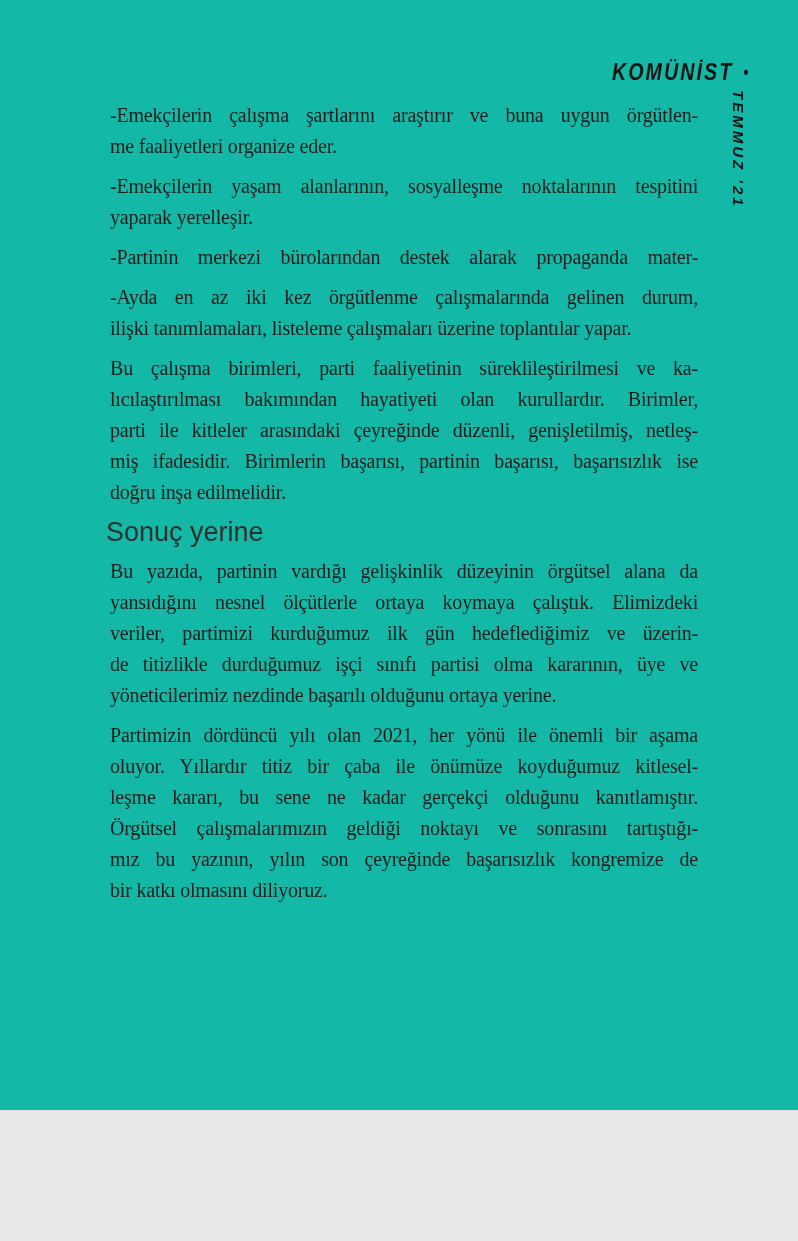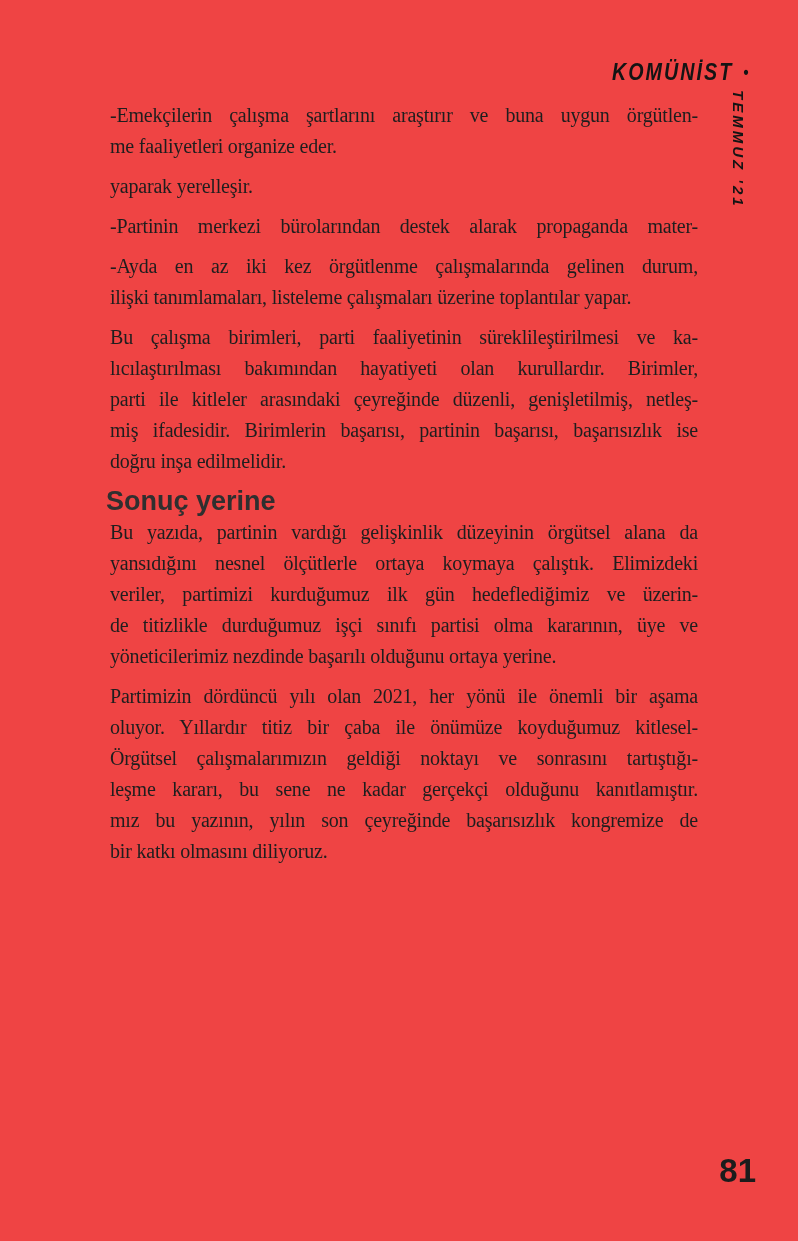--- a/index.html
+++ b/index.html
@@ -1,21 +1,21 @@
 <!DOCTYPE html>
 <html lang="tr"><head>
 <meta charset="utf-8">
 <style>
   html, body { margin: 0; padding: 0; background: #e8e8e8; }
   .page {
     position: relative;
     width: 798px;
-    height: 1241px;
+    height: 1110px;
     margin: 0 auto;
-    background: #ef4444;
+    background: #14b8a6;
     overflow: hidden;
     font-family: "Liberation Serif", serif;
     color: #1e1e1e;
   }
 
   
   .masthead {
     position: absolute;
     top: 58px;
     right: 50px;
@@ -56,26 +56,26 @@
     font-size: 20px;
     line-height: 31px;
     letter-spacing: -0.2px;
   }
   .para { margin: 0 0 9px 4px; }
   .ln { display: block; }
   .j  { text-align: justify; text-align-last: justify; }
 
   .section-heading {
     font-family: "Liberation Sans", sans-serif;
-    font-weight: 700;
+    font-weight: 400;
     font-size: 27px;
     line-height: 30px;
     letter-spacing: 0;
     color: #2f2f2f;
-    margin: 4px 0 1px 0;
+    margin: 4px 0 9px 0;
   }
 
   
   .page-number {
     position: absolute;
     top: 1152px;
     right: 42px;
     font-family: "Liberation Sans", sans-serif;
     font-weight: bold;
     font-size: 33px;
@@ -94,20 +94,21 @@
   <div class="issue-vertical">TEMMUZ '21</div>
 
   <main class="body-col">
 
     <p class="para">
       <span class="ln j">-Emekçilerin çalışma şartlarını araştırır ve buna uygun örgütlen-</span>
       <span class="ln">me faaliyetleri organize eder.</span>
     </p>
 
     <p class="para">
+      <span class="ln j">-Emekçilerin yaşam alanlarının, sosyalleşme noktalarının tespitini</span>
       <span class="ln">yaparak yerelleşir.</span>
     </p>
 
     <p class="para">
       <span class="ln j">-Partinin merkezi bürolarından destek alarak propaganda mater-</span>
     </p>
 
     <p class="para">
       <span class="ln j">-Ayda en az iki kez örgütlenme çalışmalarında gelinen durum,</span>
       <span class="ln">ilişki tanımlamaları, listeleme çalışmaları üzerine toplantılar yapar.</span>
@@ -127,22 +128,22 @@
       <span class="ln j">Bu yazıda, partinin vardığı gelişkinlik düzeyinin örgütsel alana da</span>
       <span class="ln j">yansıdığını nesnel ölçütlerle ortaya koymaya çalıştık. Elimizdeki</span>
       <span class="ln j">veriler, partimizi kurduğumuz ilk gün hedeflediğimiz ve üzerin-</span>
       <span class="ln j">de titizlikle durduğumuz işçi sınıfı partisi olma kararının, üye ve</span>
       <span class="ln">yöneticilerimiz nezdinde başarılı olduğunu ortaya yerine.</span>
     </p>
 
     <p class="para">
       <span class="ln j">Partimizin dördüncü yılı olan 2021, her yönü ile önemli bir aşama</span>
       <span class="ln j">oluyor. Yıllardır titiz bir çaba ile önümüze koyduğumuz kitlesel-</span>
+      <span class="ln j">leşme kararı, bu sene ne kadar gerçekçi olduğunu kanıtlamıştır.</span>
       <span class="ln j">Örgütsel çalışmalarımızın geldiği noktayı ve sonrasını tartıştığı-</span>
-      <span class="ln j">leşme kararı, bu sene ne kadar gerçekçi olduğunu kanıtlamıştır.</span>
       <span class="ln j">mız bu yazının, yılın son çeyreğinde başarısızlık kongremize de</span>
       <span class="ln">bir katkı olmasını diliyoruz.</span>
     </p>
 
   </main>
 
   <div class="page-number">81</div>
 
 </div>
 

